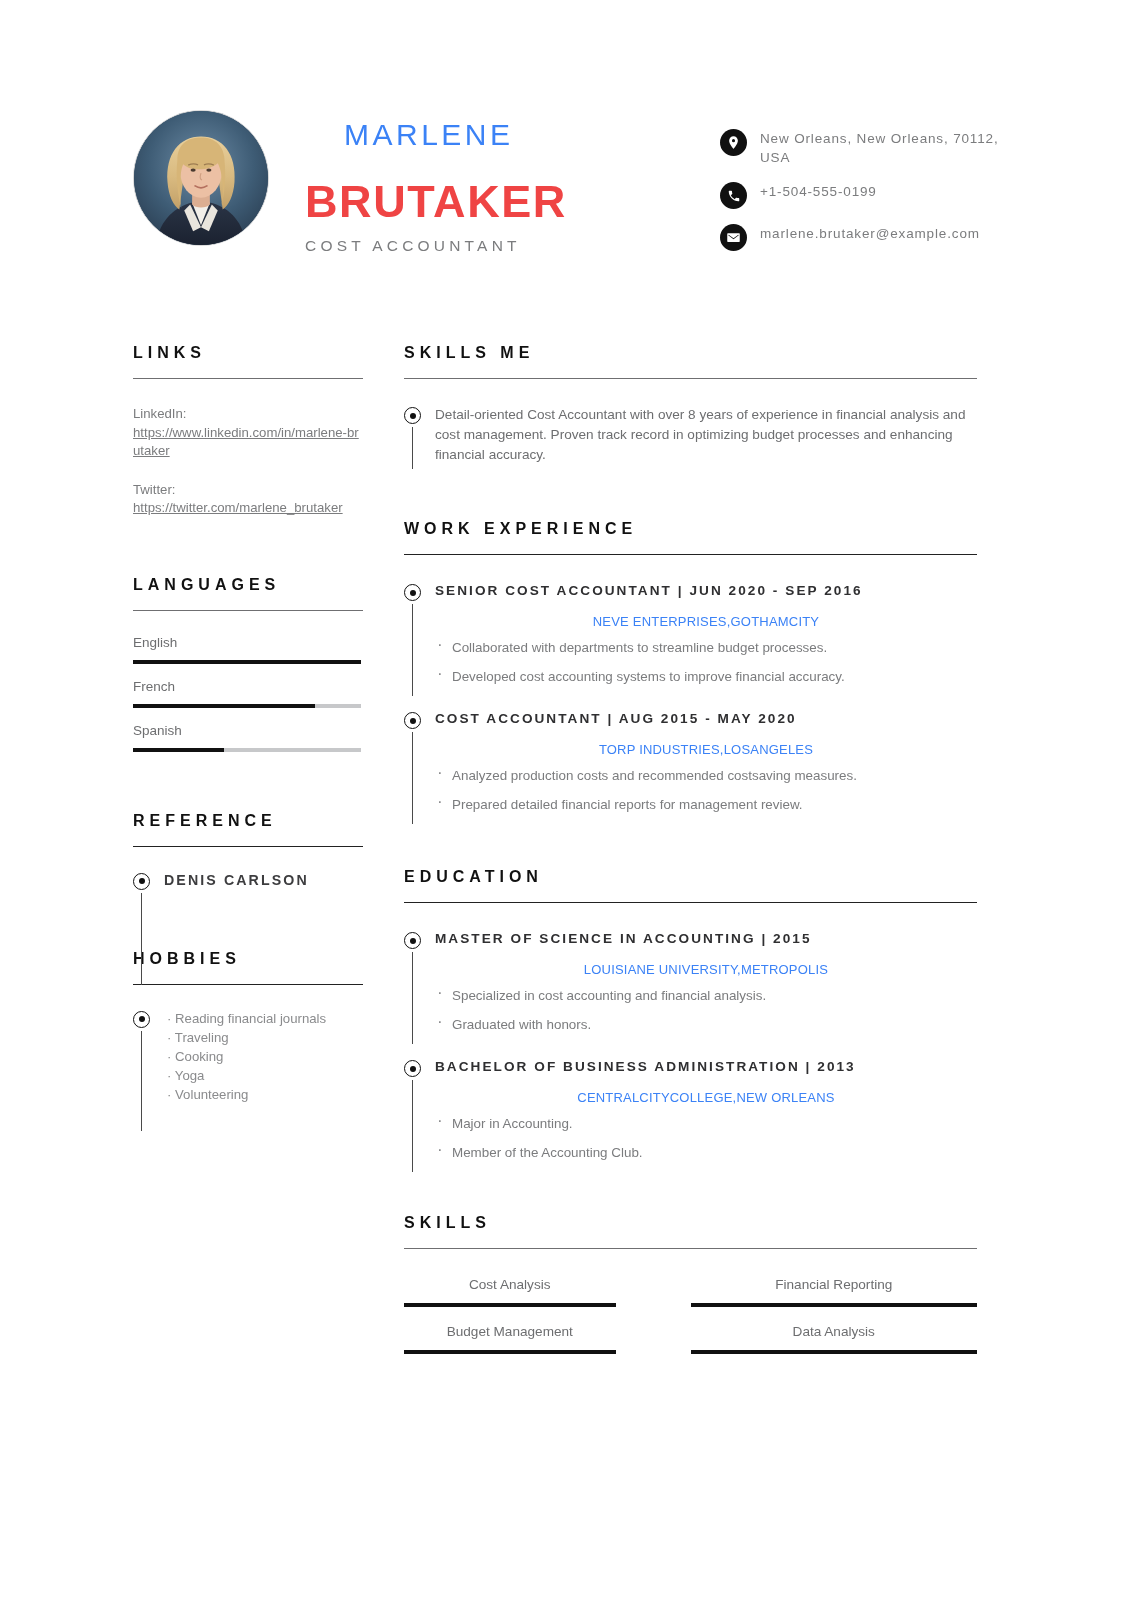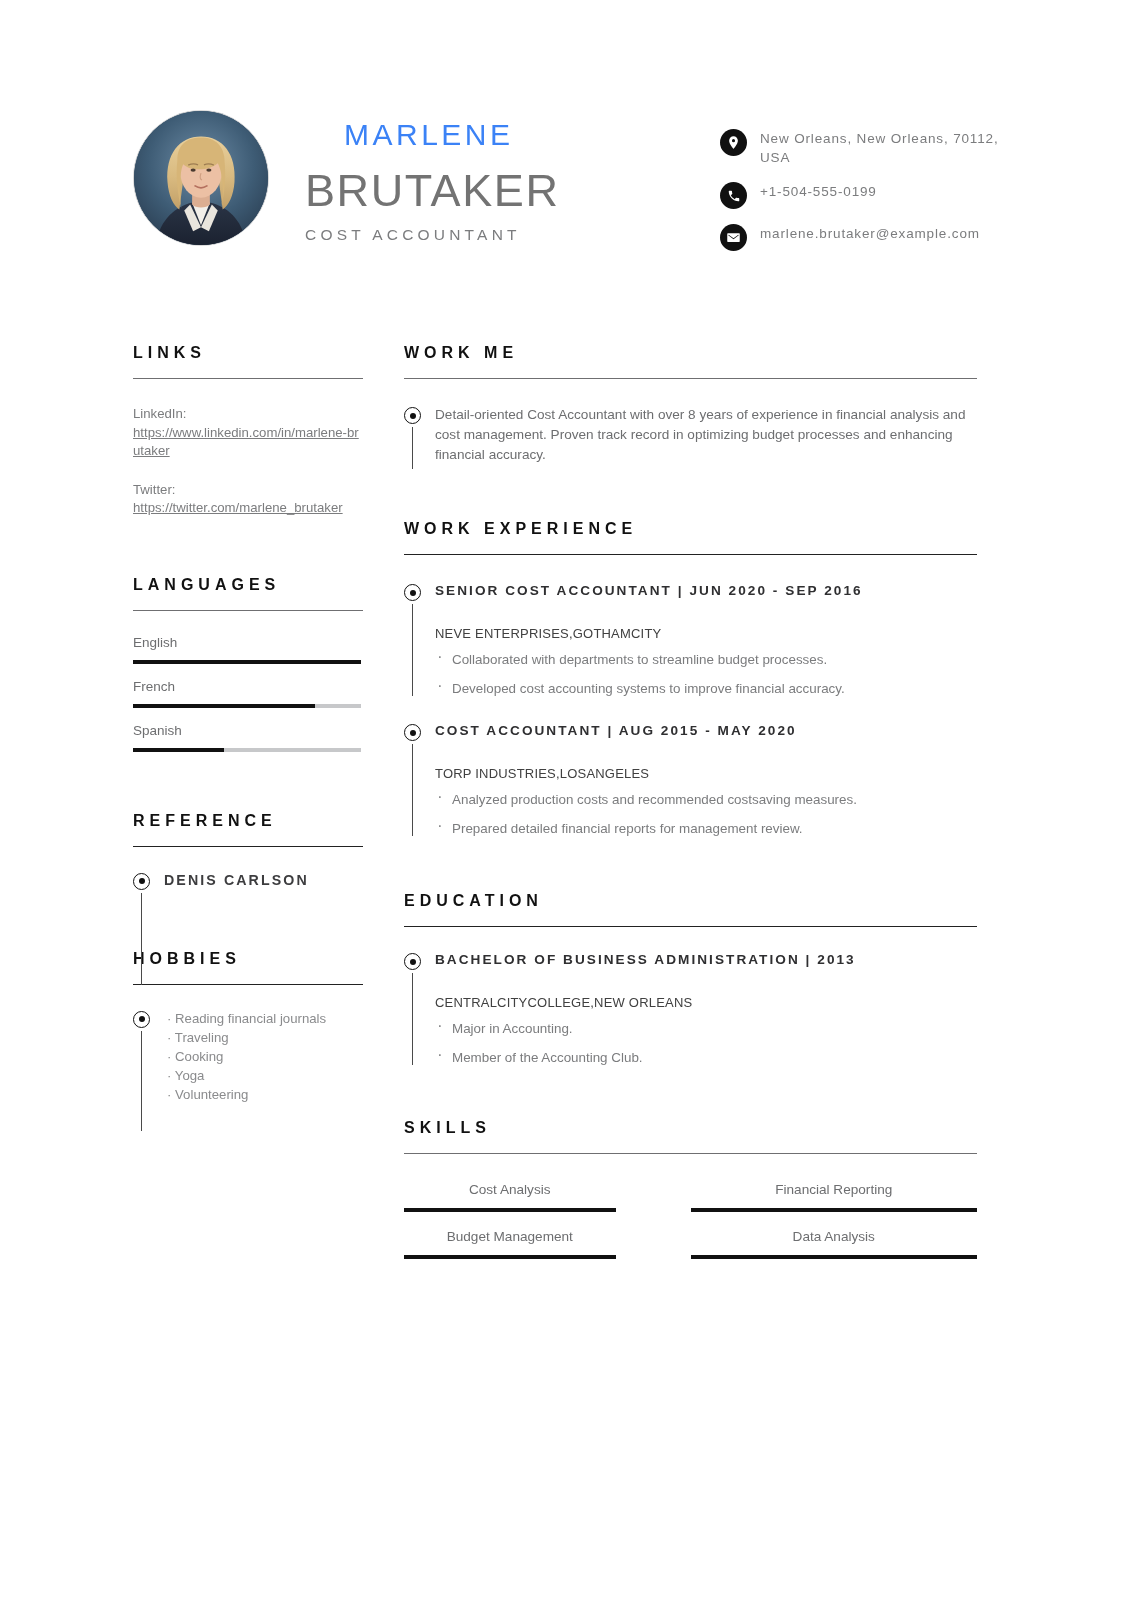--- a/index.html
+++ b/index.html
@@ -18,22 +18,22 @@
     overflow:hidden; border: 1px solid #d8d8d8;
     background: radial-gradient(circle at 50% 42%, #5d7d99 0%, #3c5870 55%, #2b3e52 100%);
   }
   .avatar .face { position:absolute; inset:0; }
   .name-block { position:absolute; left:172px; top:0px; }
   .fname {
     font-size: 30px; letter-spacing: 3.5px; font-weight: 300; color:#3b82f6;
     line-height: 54px; white-space:nowrap;margin-left:39px;
   }
   .lname {
-    font-size: 45px; letter-spacing: 1.6px; font-weight: 400; color:#737373;
-    line-height: 57px; white-space:nowrap;
+    font-size: 45px; letter-spacing: 1.6px; font-weight: 700; color:#ef4444;
+    line-height: 57px; white-space:nowrap;margin-top:11px;
   }
   .jobtitle {
     font-size: 15.5px; letter-spacing: 4.2px; color:#7b7c7e; font-weight:400;
     margin-top: 7px; white-space:nowrap;
   }
 
   .contact { position:absolute; left:587px; top:20px; width: 290px; }
   .crow { display:flex; align-items:flex-start; margin-bottom: 14px; }
   .cicon {
     flex:0 0 auto; width:27px; height:27px; border-radius:50%; background:#111;
@@ -89,21 +89,21 @@
   
   .r-sec { margin-bottom: 0; }
   .about-body { margin-top: 26px; position:relative; padding-left: 31px; }
   .about-text { font-size:13.6px; line-height:20px; color:#6d6e70; }
 
   .entry { position:relative; padding-left: 31px; margin-top: 27px; }
   .entry-title {
     font-size:13.6px; letter-spacing:2.05px; font-weight:600; color:#2f2f31; line-height:18px;
     white-space: nowrap;
   }
-  .entry-org { margin-top: 25px; font-size:13px; letter-spacing:0.2px; color:#404040; line-height:18px; }
+  .entry-org { margin-top: 13px; font-size:13px; letter-spacing:0.2px; color:#3b82f6; line-height:18px;text-align:center; }
   .entry-bullets { margin-top: 7px; }
   .entry-bullets div {
     font-size:13.4px; line-height:19px; color:#7b7c7e; position:relative; padding-left:17px;
     margin-bottom: 10px;
   }
   .entry-bullets div::before {
     content:"·"; position:absolute; left:2px; top:-3px; font-size:17px; color:#8a8b8d;
   }
 
   
@@ -266,21 +266,21 @@
           <div>· Yoga</div>
           <div>· Volunteering</div>
         </div>
       </div>
     </div>
   </div>
 
   <div class="right">
 
     <div class="r-sec">
-      <div class="sec-title">WORK ME</div>
+      <div class="sec-title">SKILLS ME</div>
       <div class="sec-rule thin"></div>
       <div class="about-body">
         <span class="tl-dot"></span>
         <span class="tl-line" style="height:42px;"></span>
         <div class="about-text">Detail-oriented Cost Accountant with over 8 years of experience in financial analysis and cost management. Proven track record in optimizing budget processes and enhancing financial accuracy.</div>
       </div>
     </div>
 
     <div class="r-sec" style="margin-top:51px;">
       <div class="sec-title">WORK EXPERIENCE</div>
@@ -306,20 +306,30 @@
           <div>Analyzed production costs and recommended costsaving measures.</div>
           <div>Prepared detailed financial reports for management review.</div>
         </div>
       </div>
     </div>
 
     <div class="r-sec" style="margin-top:50px;">
       <div class="sec-title">EDUCATION</div>
       <div class="sec-rule"></div>
 
+      <div class="entry">
+        <span class="tl-dot"></span>
+        <span class="tl-line" style="height:92px;"></span>
+        <div class="entry-title">MASTER OF SCIENCE IN ACCOUNTING | 2015</div>
+        <div class="entry-org">LOUISIANE UNIVERSITY,METROPOLIS</div>
+        <div class="entry-bullets">
+          <div>Specialized in cost accounting and financial analysis.</div>
+          <div>Graduated with honors.</div>
+        </div>
+      </div>
 
       <div class="entry" style="margin-top:24px;">
         <span class="tl-dot"></span>
         <span class="tl-line" style="height:92px;"></span>
         <div class="entry-title">BACHELOR OF BUSINESS ADMINISTRATION | 2013</div>
         <div class="entry-org">CENTRALCITYCOLLEGE,NEW ORLEANS</div>
         <div class="entry-bullets">
           <div>Major in Accounting.</div>
           <div>Member of the Accounting Club.</div>
         </div>

